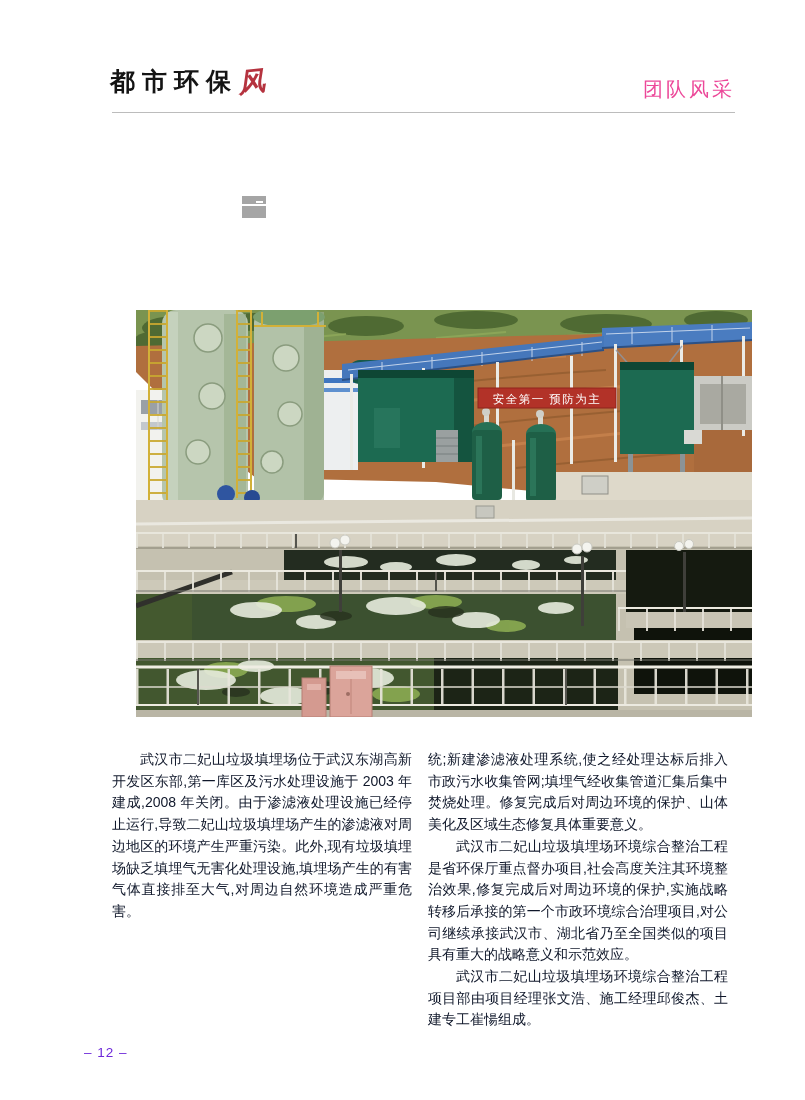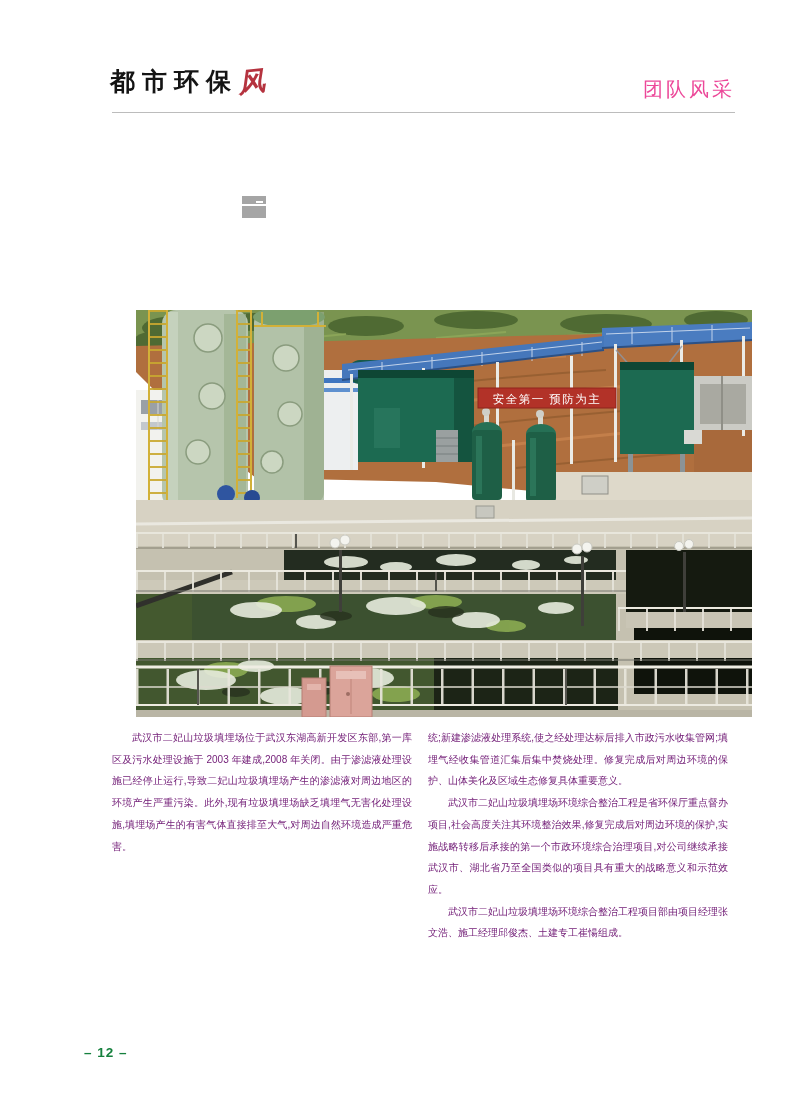--- a/index.html
+++ b/index.html
@@ -17,28 +17,28 @@
   
   .title-block{position:absolute;left:242px;top:182px;display:flex;}
   .title-icon{width:24px;height:22px;margin-top:14px;background:#a5a5a5;position:relative;flex:0 0 auto;}
   .title-icon .ti-line{position:absolute;left:0;top:8px;width:100%;height:2px;background:#ffffff;}
   .title-icon .ti-notch{position:absolute;right:3px;top:5px;width:7px;height:2px;background:#ffffff;}
   .title-text{margin-left:16px;font-size:16px;font-weight:700;color:#1e1e1e;line-height:22px;letter-spacing:0.5px;}
   
   .photo{position:absolute;left:112px;top:310px;width:532px;height:407px;margin-left:24px;}
   .photo svg{display:block;}
   
-  .col{position:absolute;top:727px;width:300px;font-size:10px;line-height:21.7px;
-    color:#701a75;text-align:justify;}
+  .col{position:absolute;top:749px;width:300px;font-size:14px;line-height:21.7px;
+    color:#0f172a;text-align:justify;}
   .col p{margin:0;text-indent:2em;}
   .col p.cont{text-indent:0;}
   .col-left{left:112px;}
   .col-right{left:428px;}
   
-  .page-number{position:absolute;left:84px;top:1045px;font-size:13.5px;color:#15803d;letter-spacing:1px;font-weight:bold;}
+  .page-number{position:absolute;left:84px;top:1045px;font-size:13.5px;color:#6d28d9;letter-spacing:1px;}
 </style>
 </head>
 <body>
 
 <div class="page">
 
   <div class="logo">
     <span class="logo-text">都市环保</span>
     <span class="logo-mark">风</span>
   </div>

